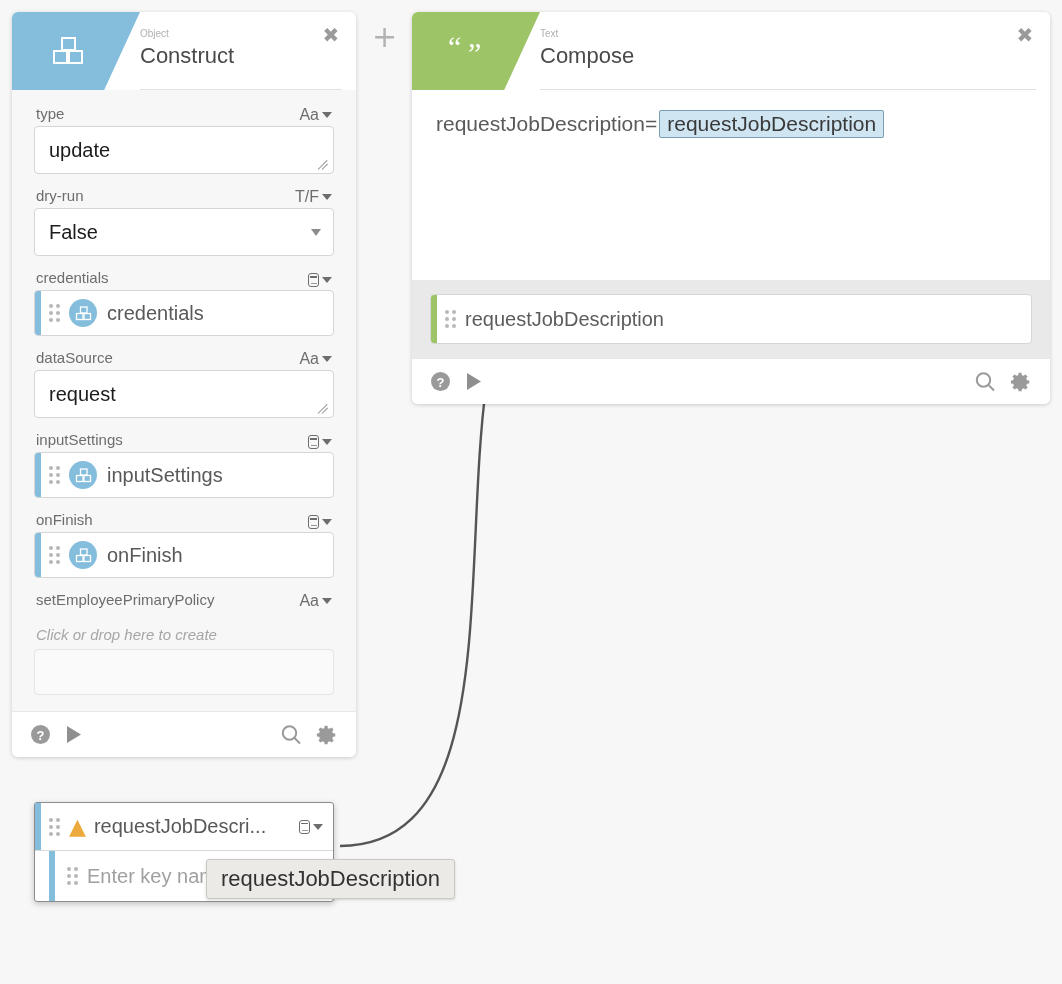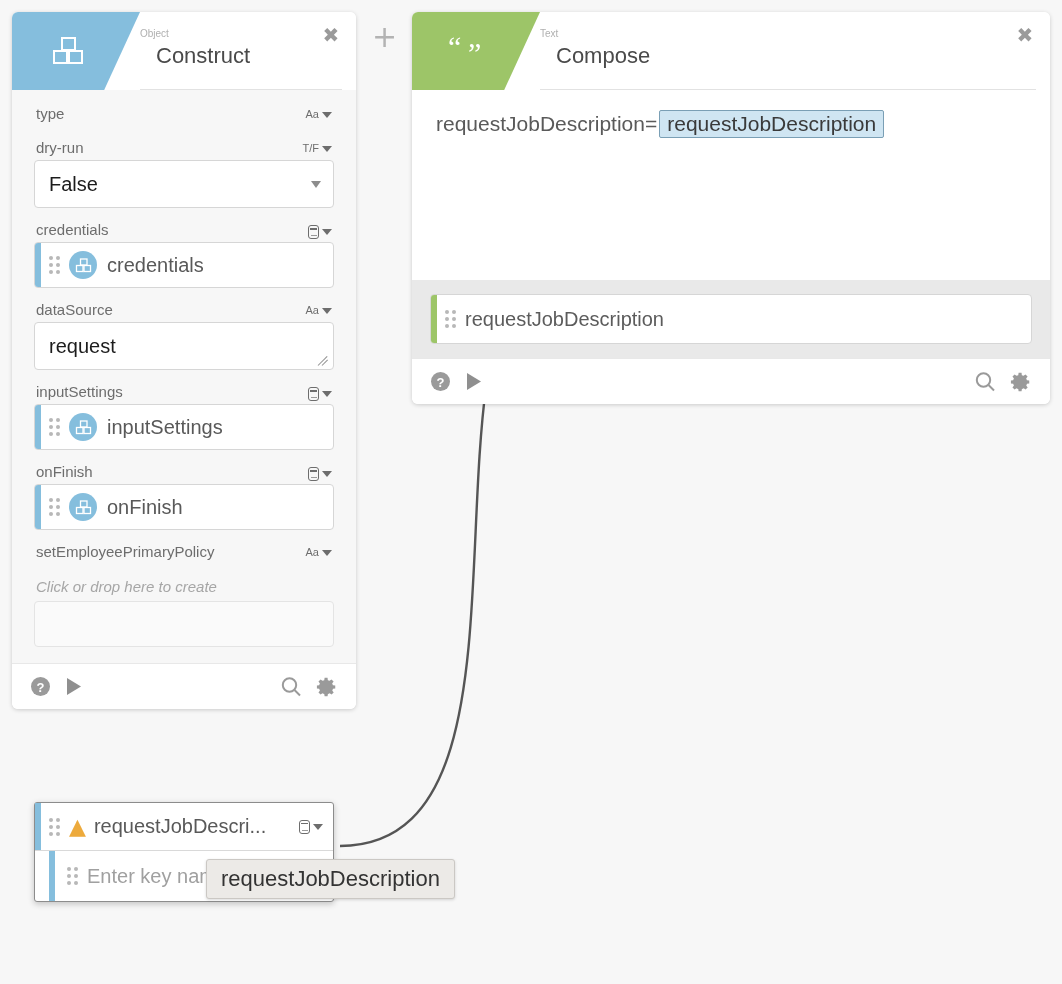--- a/index.html
+++ b/index.html
@@ -41,21 +41,20 @@
     color: #ffffff;
   }
   .header-texts { position: absolute; left: 128px; top: 14px; }
   .header-kicker {
     font-size: 10px; color: #b0b0b0; line-height: 16px;
     font-family: "Liberation Sans", sans-serif;
   }
   .header-title {
     font-size: 22px; color: #4a4a4a; line-height: 28px;
     font-family: "Liberation Sans", sans-serif;
-    margin-left: 16px;
   }
   .header-underline {
     position: absolute; left: 128px; right: 14px; bottom: 0;
     height: 1px; background: #e2e2e2;
   }
   .close-btn {
     position: absolute; top: 12px; right: 14px;
     width: 22px; height: 22px;
     color: #9a9a9a;
     font-size: 20px; font-weight: bold; line-height: 22px;
@@ -69,21 +68,21 @@
     padding: 10px 22px 16px 22px;
   }
   .field-row { margin-bottom: 8px; }
   .field-head {
     display: flex; align-items: flex-end; justify-content: space-between;
     padding: 4px 2px 3px 2px;
   }
   .field-label { font-size: 15px; color: #6d6d6d; line-height: 19px; }
   .field-type {
     display: flex; align-items: center; gap: 3px;
-    font-size: 11px; color: #6d6d6d; line-height: 17px;
+    font-size: 16px; color: #6d6d6d; line-height: 17px;
   }
   .caret-down {
     width: 0; height: 0;
     border-left: 5px solid transparent;
     border-right: 5px solid transparent;
     border-top: 6px solid #6d6d6d;
     display: inline-block;
   }
   .db-glyph {
     display: inline-block; width: 11px; height: 14px;
@@ -330,20 +329,24 @@
     <div class="construct-body">
 
       <div class="field-row">
         <div class="field-head">
           <span class="field-label">type</span>
           <span class="field-type">
             <span>Aa</span>
             <span class="caret-down"></span>
           </span>
         </div>
+        <div class="text-input">
+          <span>update</span>
+          <span class="resize-grip"></span>
+        </div>
       </div>
 
       <div class="field-row">
         <div class="field-head">
           <span class="field-label">dry-run</span>
           <span class="field-type">
             <span>T/F</span>
             <span class="caret-down"></span>
           </span>
         </div>

